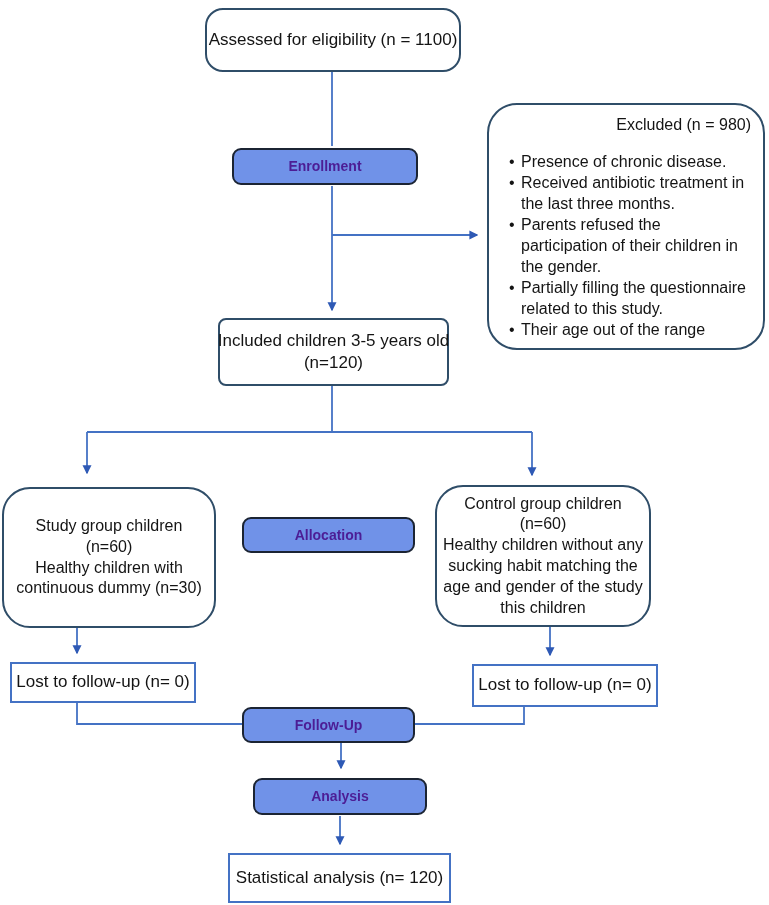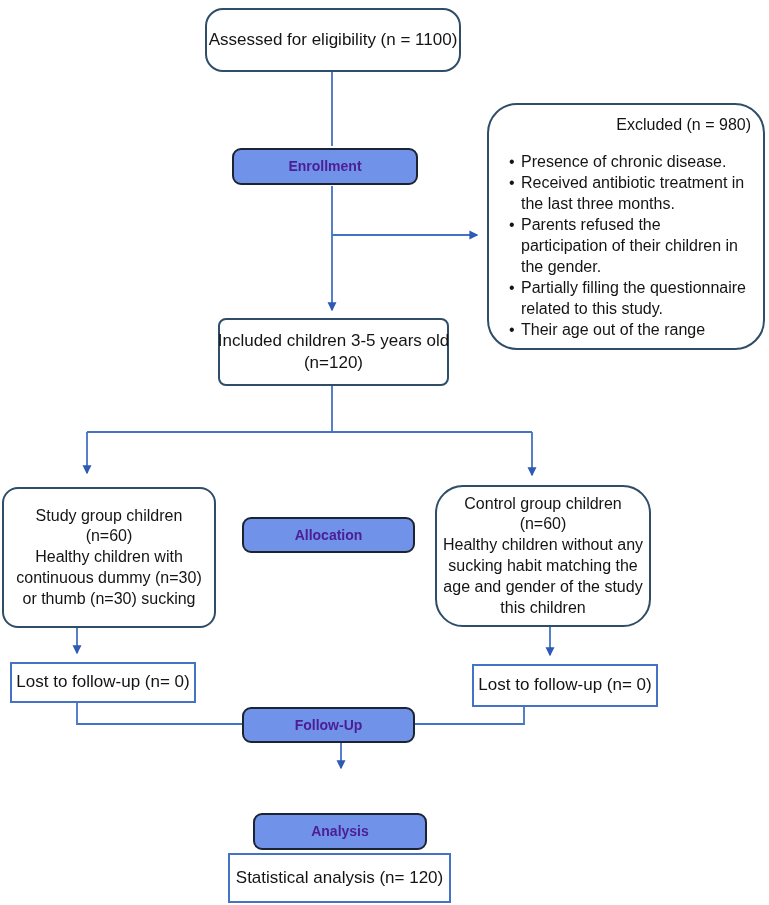--- a/index.html
+++ b/index.html
@@ -88,26 +88,25 @@
       <li>Partially filling the questionnaire related to this study.</li>
       <li>Their age out of the range</li>
     </ul>
   </div>
 
   <div class="node rounded" style="left:218px;top:318px;width:231px;height:68px;border-radius:8px;">
     <div class="line">Included children 3-5 years old</div>
     <div class="line">(n=120)</div>
   </div>
 
-  <div class="node rounded small-text" style="left:2px;top:487px;width:214px;height:141px;border-radius:16px;">
+  <div class="node rounded small-text" style="left:2px;top:487px;width:214px;height:141px;border-radius:28px;">
     <div class="line">Study group children</div>
     <div class="line">(n=60)</div>
     <div class="line">Healthy children with</div>
     <div class="line">continuous dummy (n=30)</div>
-    <div class="line">or thumb (n=30) sucking</div>
   </div>
 
   <div class="node banner" style="left:242px;top:517px;width:173px;height:36px;">
     <div class="line">Allocation</div>
   </div>
 
   <div class="node rounded small-text" style="left:435px;top:485px;width:216px;height:142px;border-radius:28px;">
     <div class="line">Control group children</div>
     <div class="line">(n=60)</div>
     <div class="line">Healthy children without any</div>
@@ -121,21 +120,21 @@
   </div>
 
   <div class="node banner" style="left:242px;top:667px;width:173px;height:36px;margin-top:40px;">
     <div class="line">Follow-Up</div>
   </div>
 
   <div class="node square" style="left:472px;top:664px;width:186px;height:43px;">
     <div class="line">Lost to follow-up (n= 0)</div>
   </div>
 
-  <div class="node banner" style="left:253px;top:778px;width:174px;height:37px;margin-top:35px;">
+  <div class="node banner" style="left:253px;top:778px;width:174px;height:37px;">
     <div class="line">Analysis</div>
   </div>
 
   <div class="node square" style="left:228px;top:853px;width:223px;height:50px;">
     <div class="line">Statistical analysis (n= 120)</div>
   </div>
 
 </div>
 
 </body></html>

